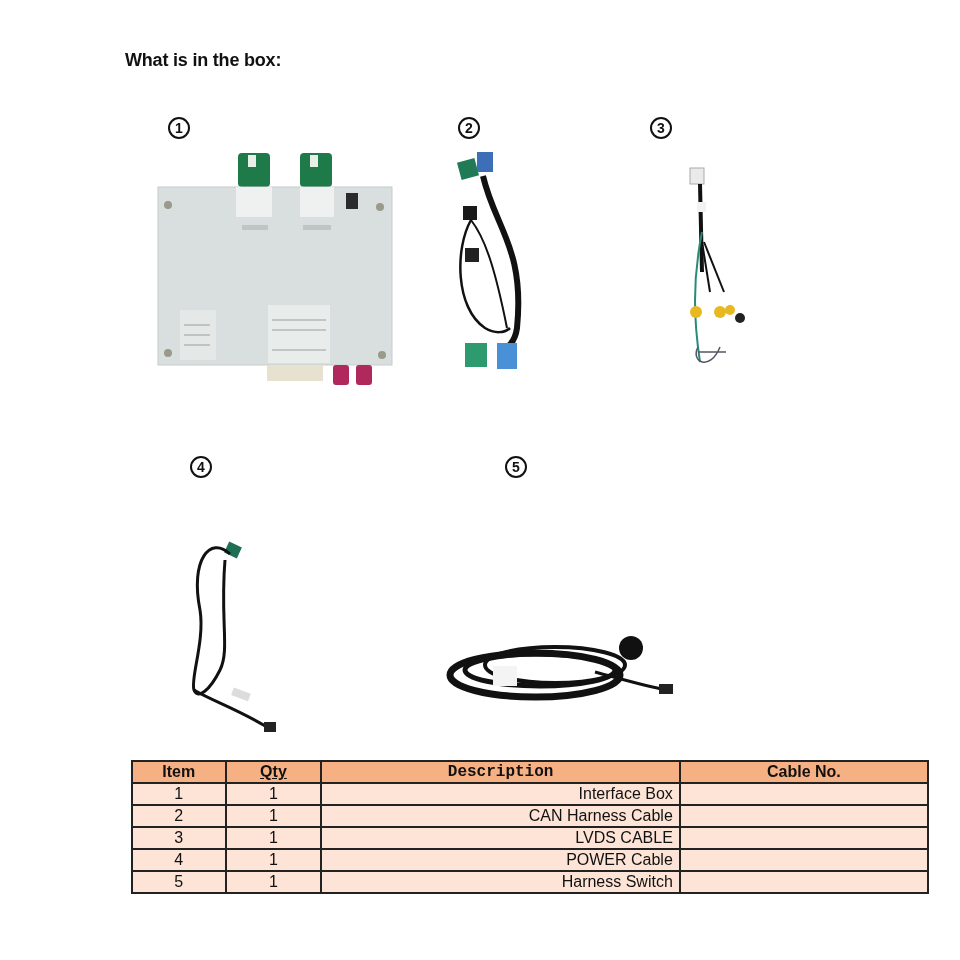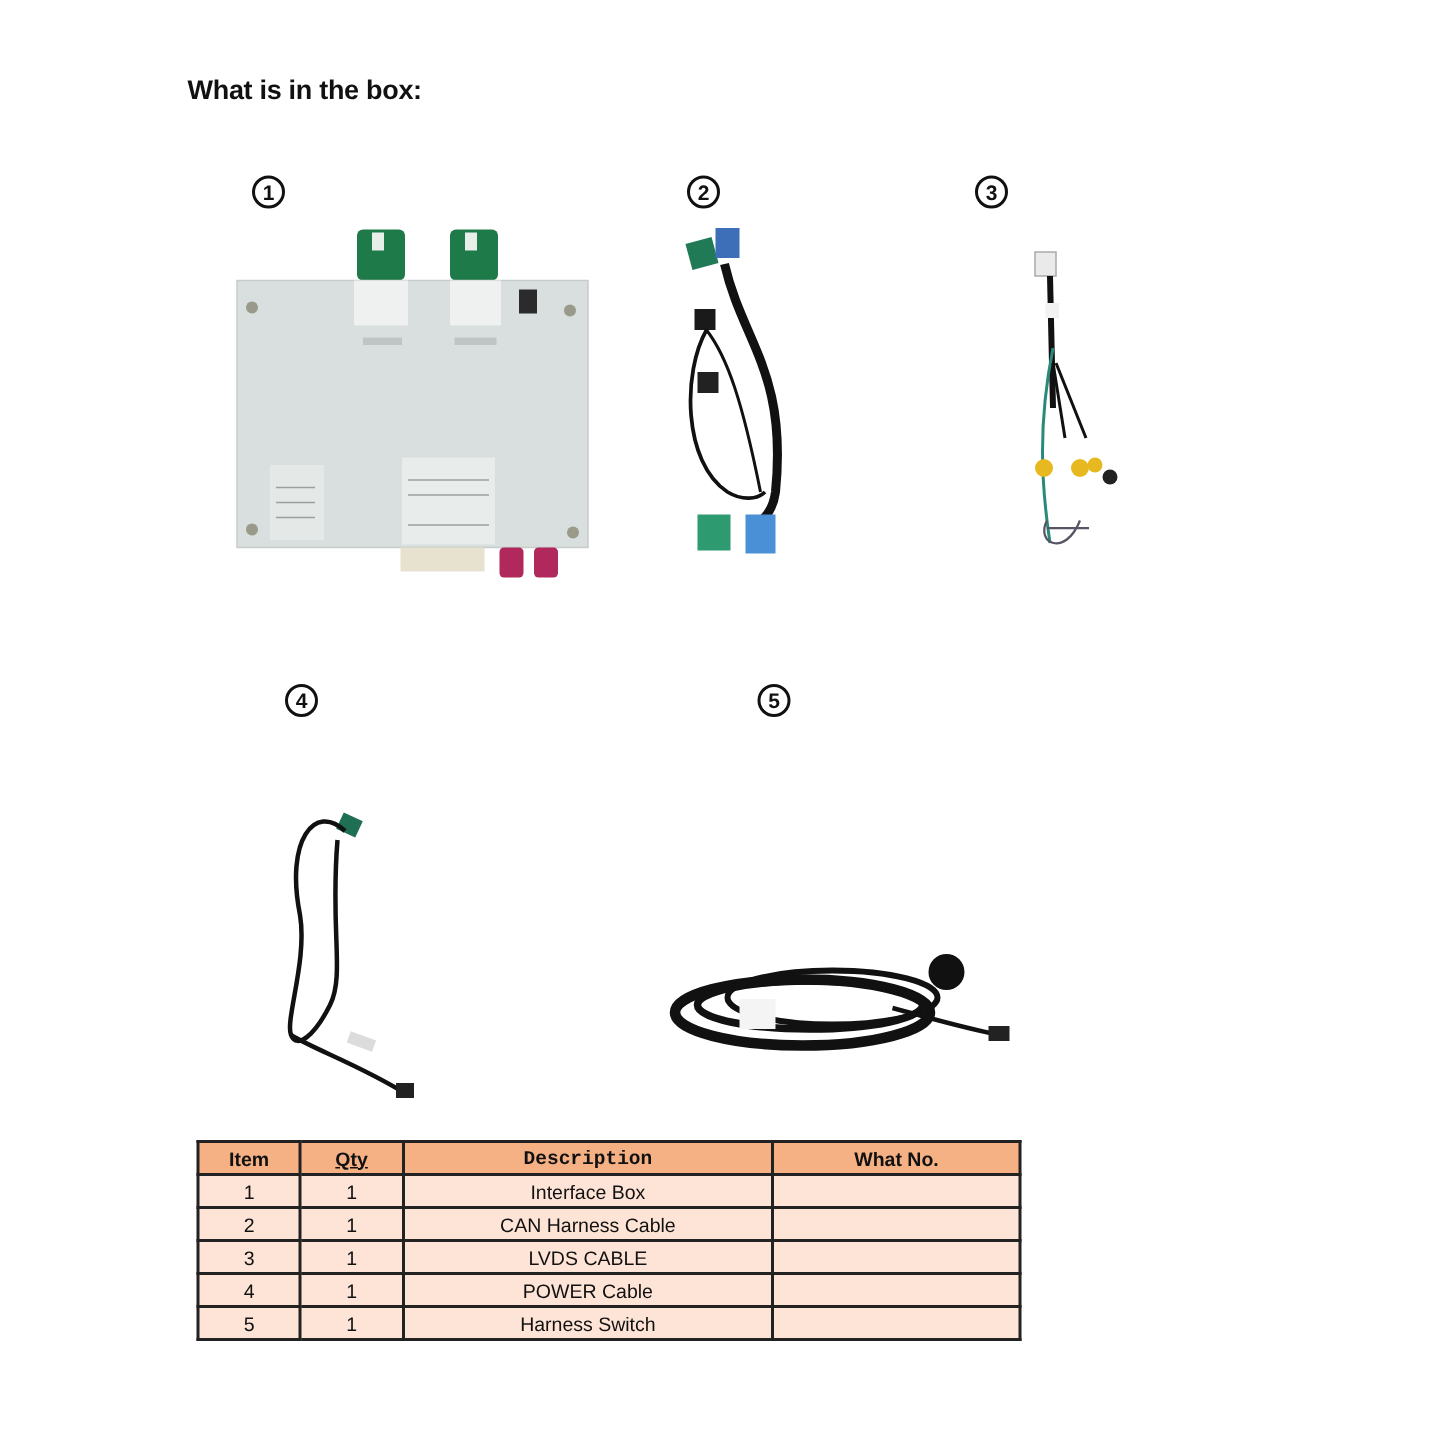--- a/index.html
+++ b/index.html
@@ -3,27 +3,27 @@
   <meta charset="utf-8">
   <style>
     html, body { margin:0; padding:0; background:#ffffff; }
     body { width:960px; height:960px; position:relative; overflow:hidden;
            font-family:"Liberation Sans", sans-serif; color:#111; }
     .title { position:absolute; left:125px; top:50px; font-size:18px; font-weight:bold; letter-spacing:-0.2px; }
     .num { position:absolute; width:22px; height:22px; border:2px solid #111; border-radius:50%;
            box-sizing:border-box; font-size:14px; font-weight:bold; text-align:center; line-height:18px; }
     .photo { position:absolute; }
     
-    .tbl { position:absolute; left:131px; top:760px; width:550px; border-collapse:collapse;
-           font-family:"Liberation Sans", sans-serif; font-size:13px; }
+    .tbl { position:absolute; left:131px; top:760px; width:798px; border-collapse:collapse;
+           font-family:"Liberation Sans", sans-serif; font-size:16px; }
     .tbl th, .tbl td { border:2px solid #222; height:20px; padding:0 6px; }
     .tbl th { background:#f5b083; font-weight:bold; text-align:center; height:20px; }
     .tbl td { background:#fde4d6; }
     .tbl td.c { text-align:center; }
-    .tbl td.l { text-align:center; }
+    .tbl td.l { text-align:right; }
     .c1 { width:64px; } .c2 { width:66px;text-decoration:underline; } .c3 { width:285px;font-family:Liberation Mono, monospace; } .c4 { width:193px; }
   </style>
 </head>
 <body>
 
 <div class="title">What is in the box:</div>
 
 <div class="num" style="left:168px;top:117px;">1</div>
 <div class="num" style="left:458px;top:117px;">2</div>
 <div class="num" style="left:650px;top:117px;">3</div>
@@ -107,21 +107,21 @@
   <rect x="214" y="64" width="14" height="10" fill="#222"></rect>
   <rect x="48" y="46" width="24" height="20" fill="#f4f4f4"></rect>
 </svg>
 
 <table class="tbl">
   <thead>
     <tr>
       <th class="c1">Item</th>
       <th class="c2">Qty</th>
       <th class="c3">Description</th>
-      <th class="c4">What No.</th>
+      <th class="c4">Cable No.</th>
     </tr>
   </thead>
   <tbody>
     <tr>
       <td class="c">1</td>
       <td class="c">1</td>
       <td class="l">Interface Box</td>
       <td class="l"></td>
     </tr>
     <tr>

